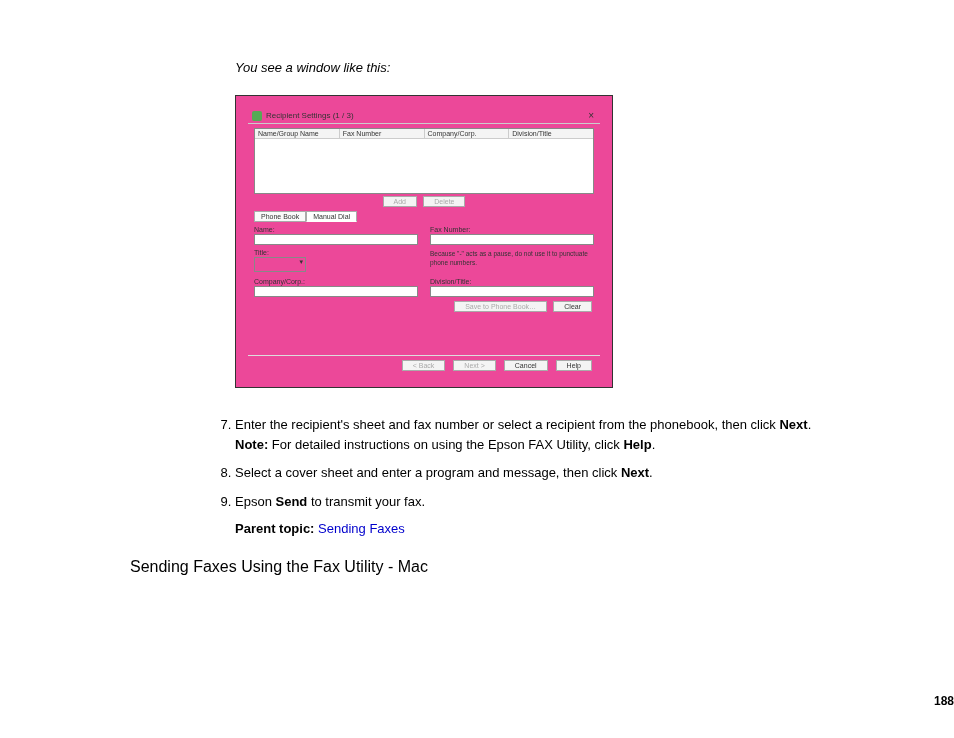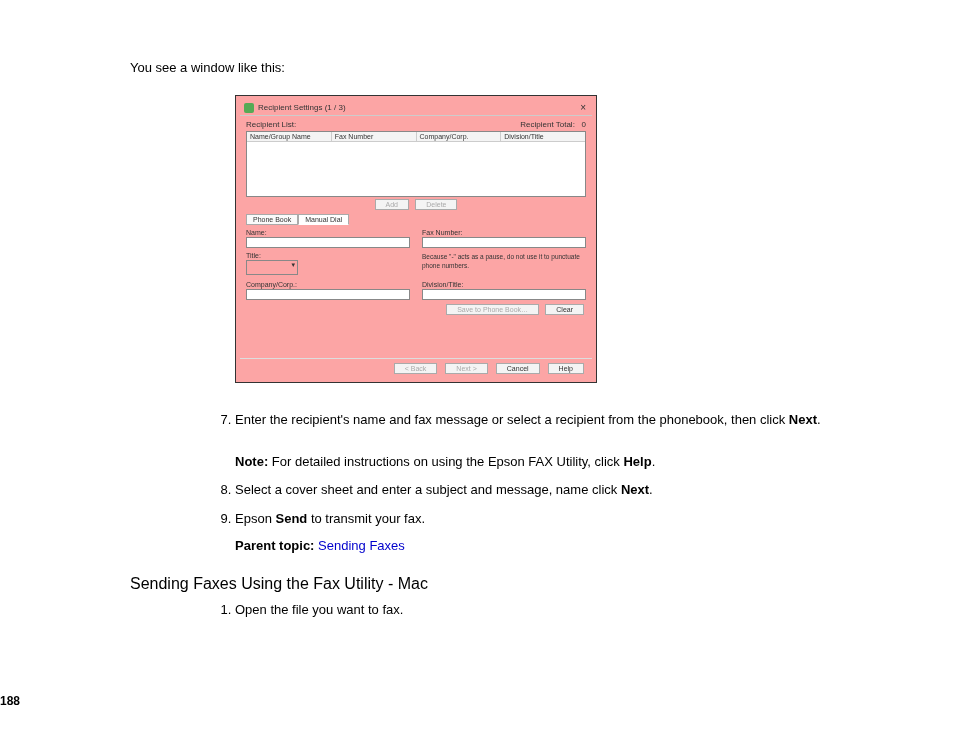--- a/index.html
+++ b/index.html
@@ -10,30 +10,32 @@
     color: #000;
     background: #fff;
     width: 954px;
     height: 738px;
     position: relative;
   }
   .page {
     padding: 60px 130px 20px 130px;
   }
   .intro-line {
+    margin-left: 105px;
     margin-bottom: 20px;
+    font-style: italic;
   }
   .dialog {
     margin-left: 105px;
     width: 352px;
     border: 1px solid #333;
-    background: #fca5a5;
+    background: #ec4899;
     font-size: 8px;
     color: #333;
-    padding: 4px;
+    padding: 12px;
   }
   .dialog-titlebar {
     display: flex;
     align-items: center;
     padding: 2px 4px;
     border-bottom: 1px solid #ccc;
   }
   .dialog-icon {
     width: 10px;
     height: 10px;
@@ -105,60 +107,53 @@
     padding: 4px 6px;
     border-top: 1px solid #ddd;
     margin-top: 35px;
   }
   .save-row { text-align: right; margin-top: 4px; }
   ol.steps {
     margin: 28px 0 0 85px;
     padding-left: 20px;
   }
   ol.steps li { margin-bottom: 10px; line-height: 1.4; }
-  .note-block { margin-top: 24px; margin-bottom: 10px; }
+  .note-block { margin-top: 2px; margin-bottom: 10px; }
   .parent-topic { margin-left: 105px; margin-top: 6px; }
   .parent-topic .link { color: #0000cc; }
   h3.section-title {
     font-size: 16px;
     font-weight: normal;
     margin: 22px 0 6px 0;
   }
   .section-body { margin-left: 75px; line-height: 1.4; }
   .section-body ol { margin: 8px 0 0 10px; padding-left: 20px; }
   .page-num {
     position: absolute;
     bottom: 30px;
     left: 0;
     right: 0;
-    text-align: left;
+    text-align: right;
     font-weight: bold;
     font-size: 12px;
   }
 </style>
 </head>
 <body>
 
 <div class="page">
   <div class="intro-line">You see a window like this:</div>
 
   <div class="dialog">
     <div class="dialog-titlebar">
       <span class="dialog-icon"></span>
       <span class="dialog-title">Recipient Settings (1 / 3)</span>
       <span class="dialog-close">×</span>
     </div>
     <div class="dialog-body">
-      <div class="recip-head">
-        <span>Recipient List:</span>
-        <span>
-          <span>Recipient Total:</span>&nbsp;&nbsp;
-          <span>0</span>
-        </span>
-      </div>
       <div class="recip-table">
         <div class="recip-table-head">
           <div>Name/Group Name</div>
           <div>Fax Number</div>
           <div>Company/Corp.</div>
           <div>Division/Title</div>
         </div>
       </div>
       <div class="btn-row">
         <span class="dlg-btn">Add</span>
@@ -205,38 +200,35 @@
     <div class="wiz-buttons">
       <span class="dlg-btn">&lt; Back</span>
       <span class="dlg-btn">Next &gt;</span>
       <span class="dlg-btn active">Cancel</span>
       <span class="dlg-btn active">Help</span>
     </div>
   </div>
 
   <ol class="steps" start="7">
     <li>
-      <span>Enter the recipient's name and fax message or select a recipient from the phonebook, then click </span><b>Next</b><span>.</span>
+      <span>Enter the recipient's sheet and fax number or select a recipient from the phonebook, then click </span><b>Next</b><span>.</span>
       <div class="note-block">
         <b>Note:</b><span> For detailed instructions on using the Epson FAX Utility, click </span><b>Help</b><span>.</span>
       </div>
     </li>
     <li>
-      <span>Select a cover sheet and enter a subject and message, name click </span><b>Next</b><span>.</span>
+      <span>Select a cover sheet and enter a program and message, then click </span><b>Next</b><span>.</span>
     </li>
     <li>
       <span>Epson </span><b>Send</b><span> to transmit your fax.</span>
     </li>
   </ol>
 
   <div class="parent-topic">
     <b>Parent topic: </b><span class="link">Sending Faxes</span>
   </div>
 
   <h3 class="section-title">Sending Faxes Using the Fax Utility - Mac</h3>
   <div class="section-body">
-    <ol>
-      <li>Open the file you want to fax.</li>
-    </ol>
   </div>
 </div>
 
 <div class="page-num">188</div>
 
 </body></html>

